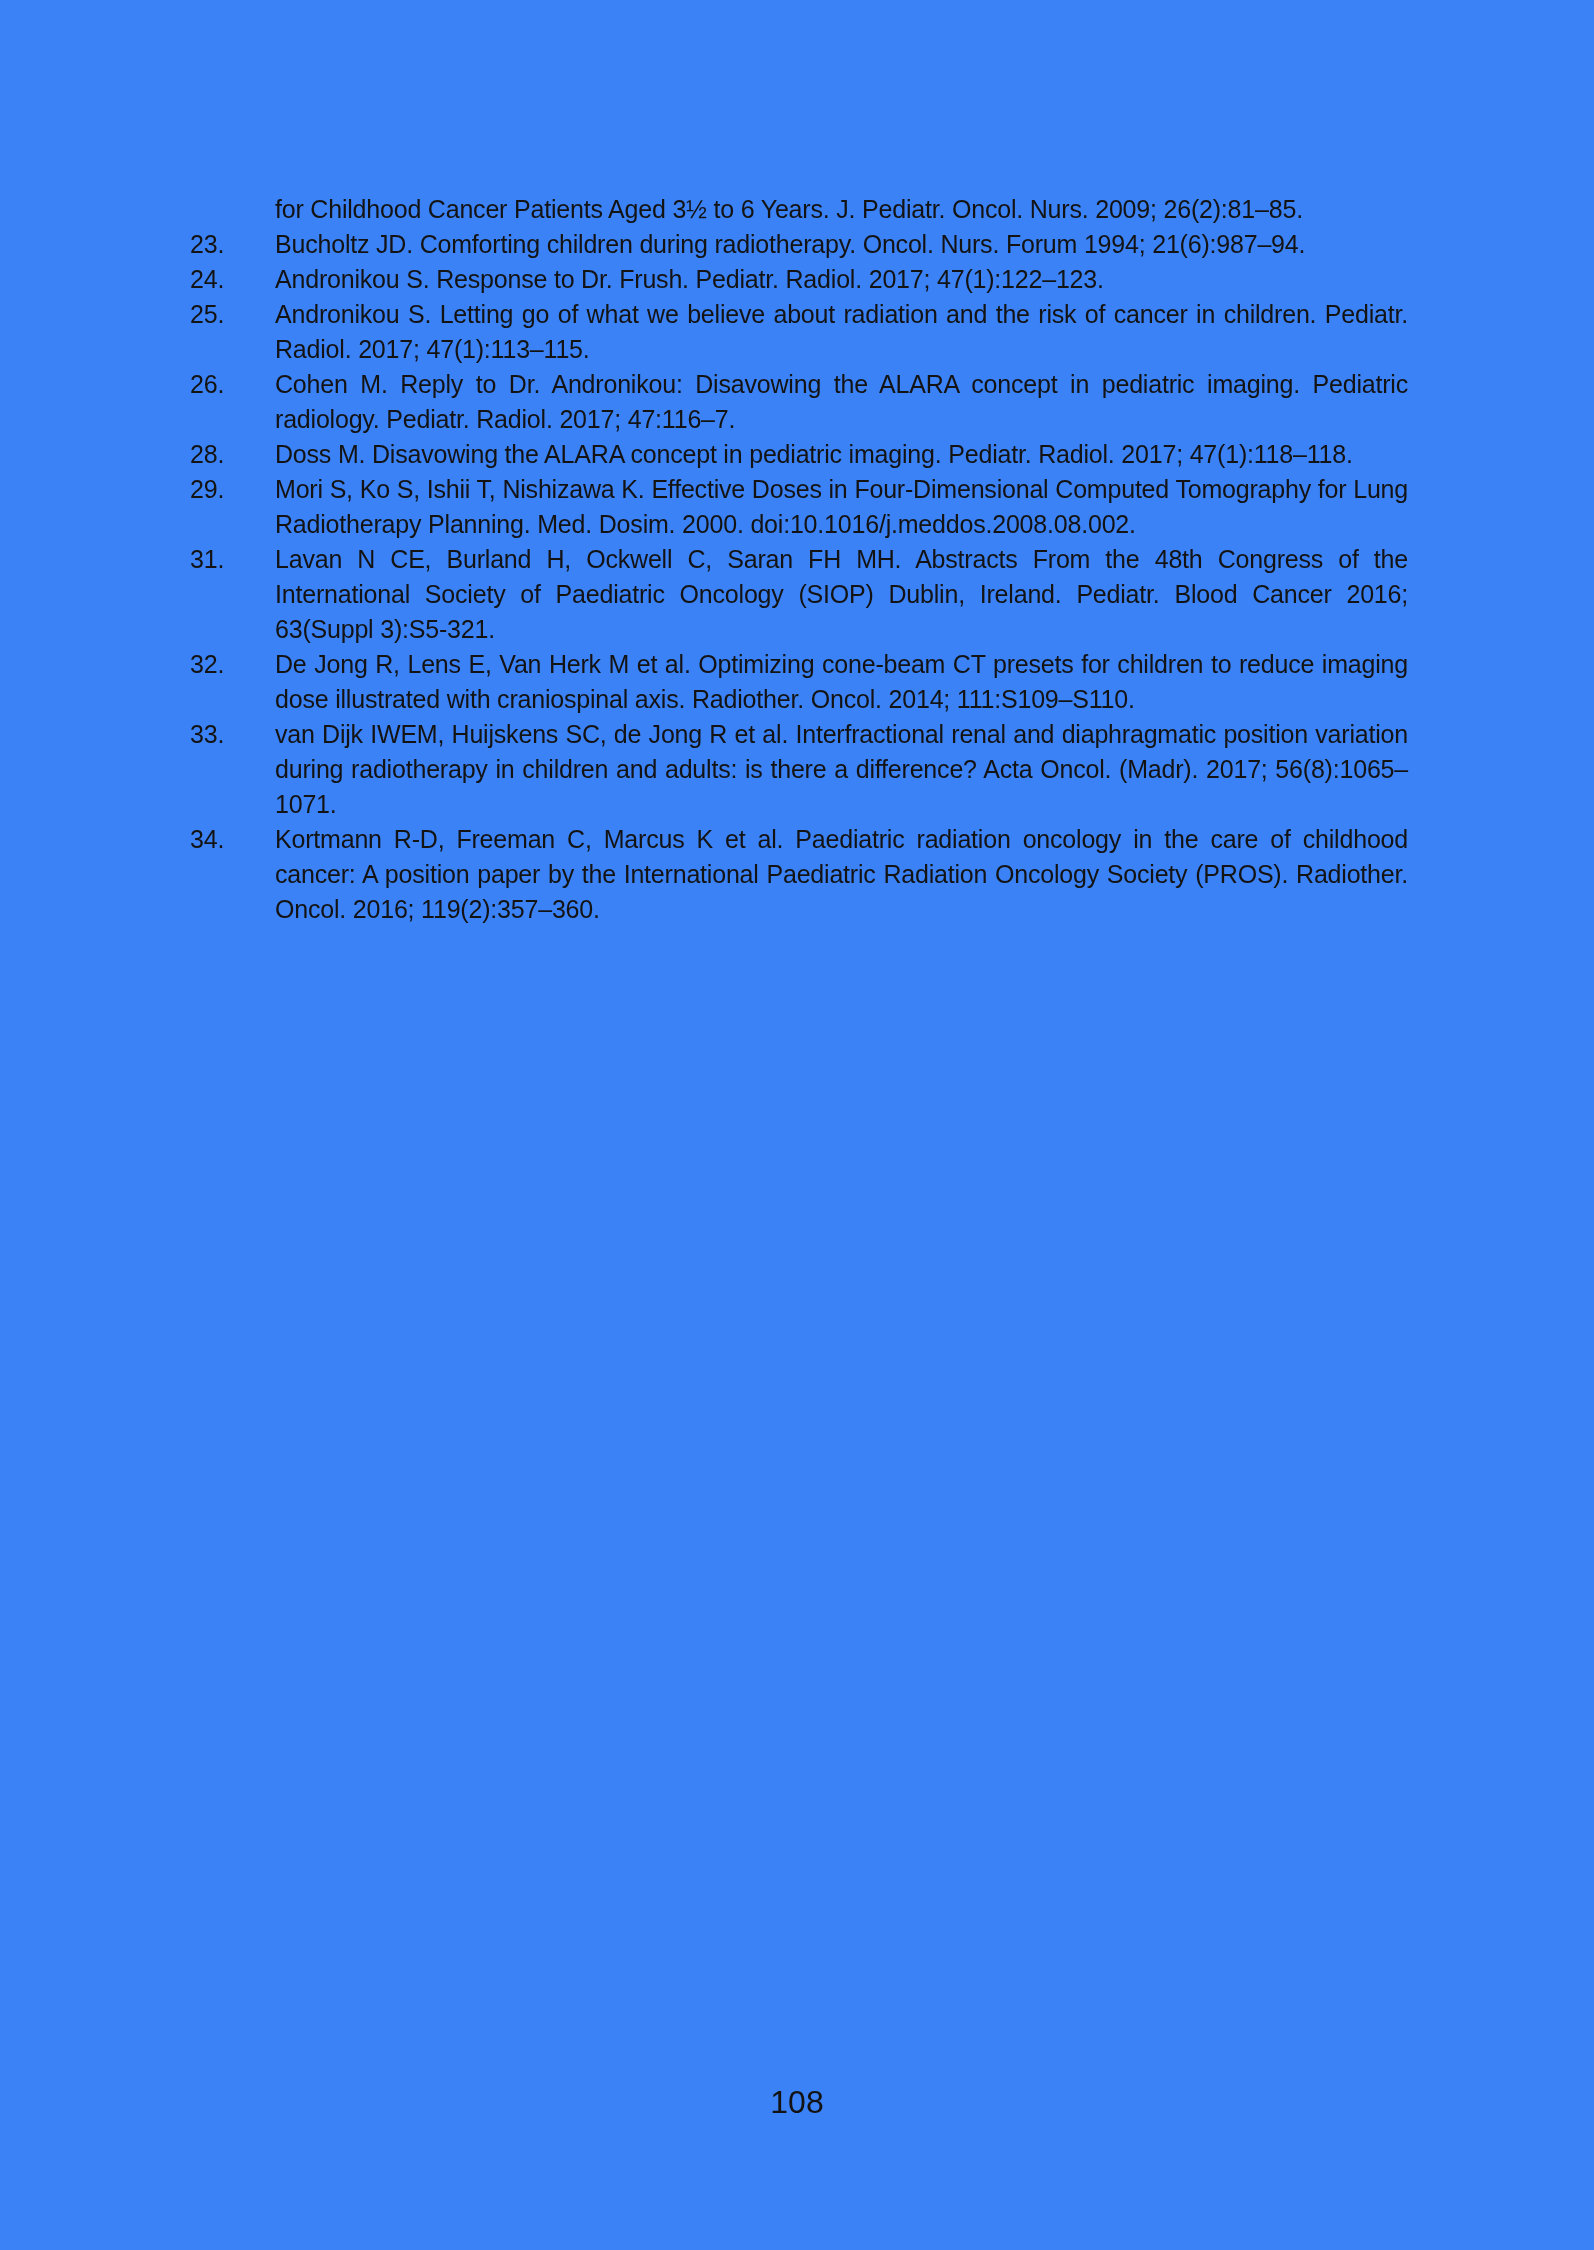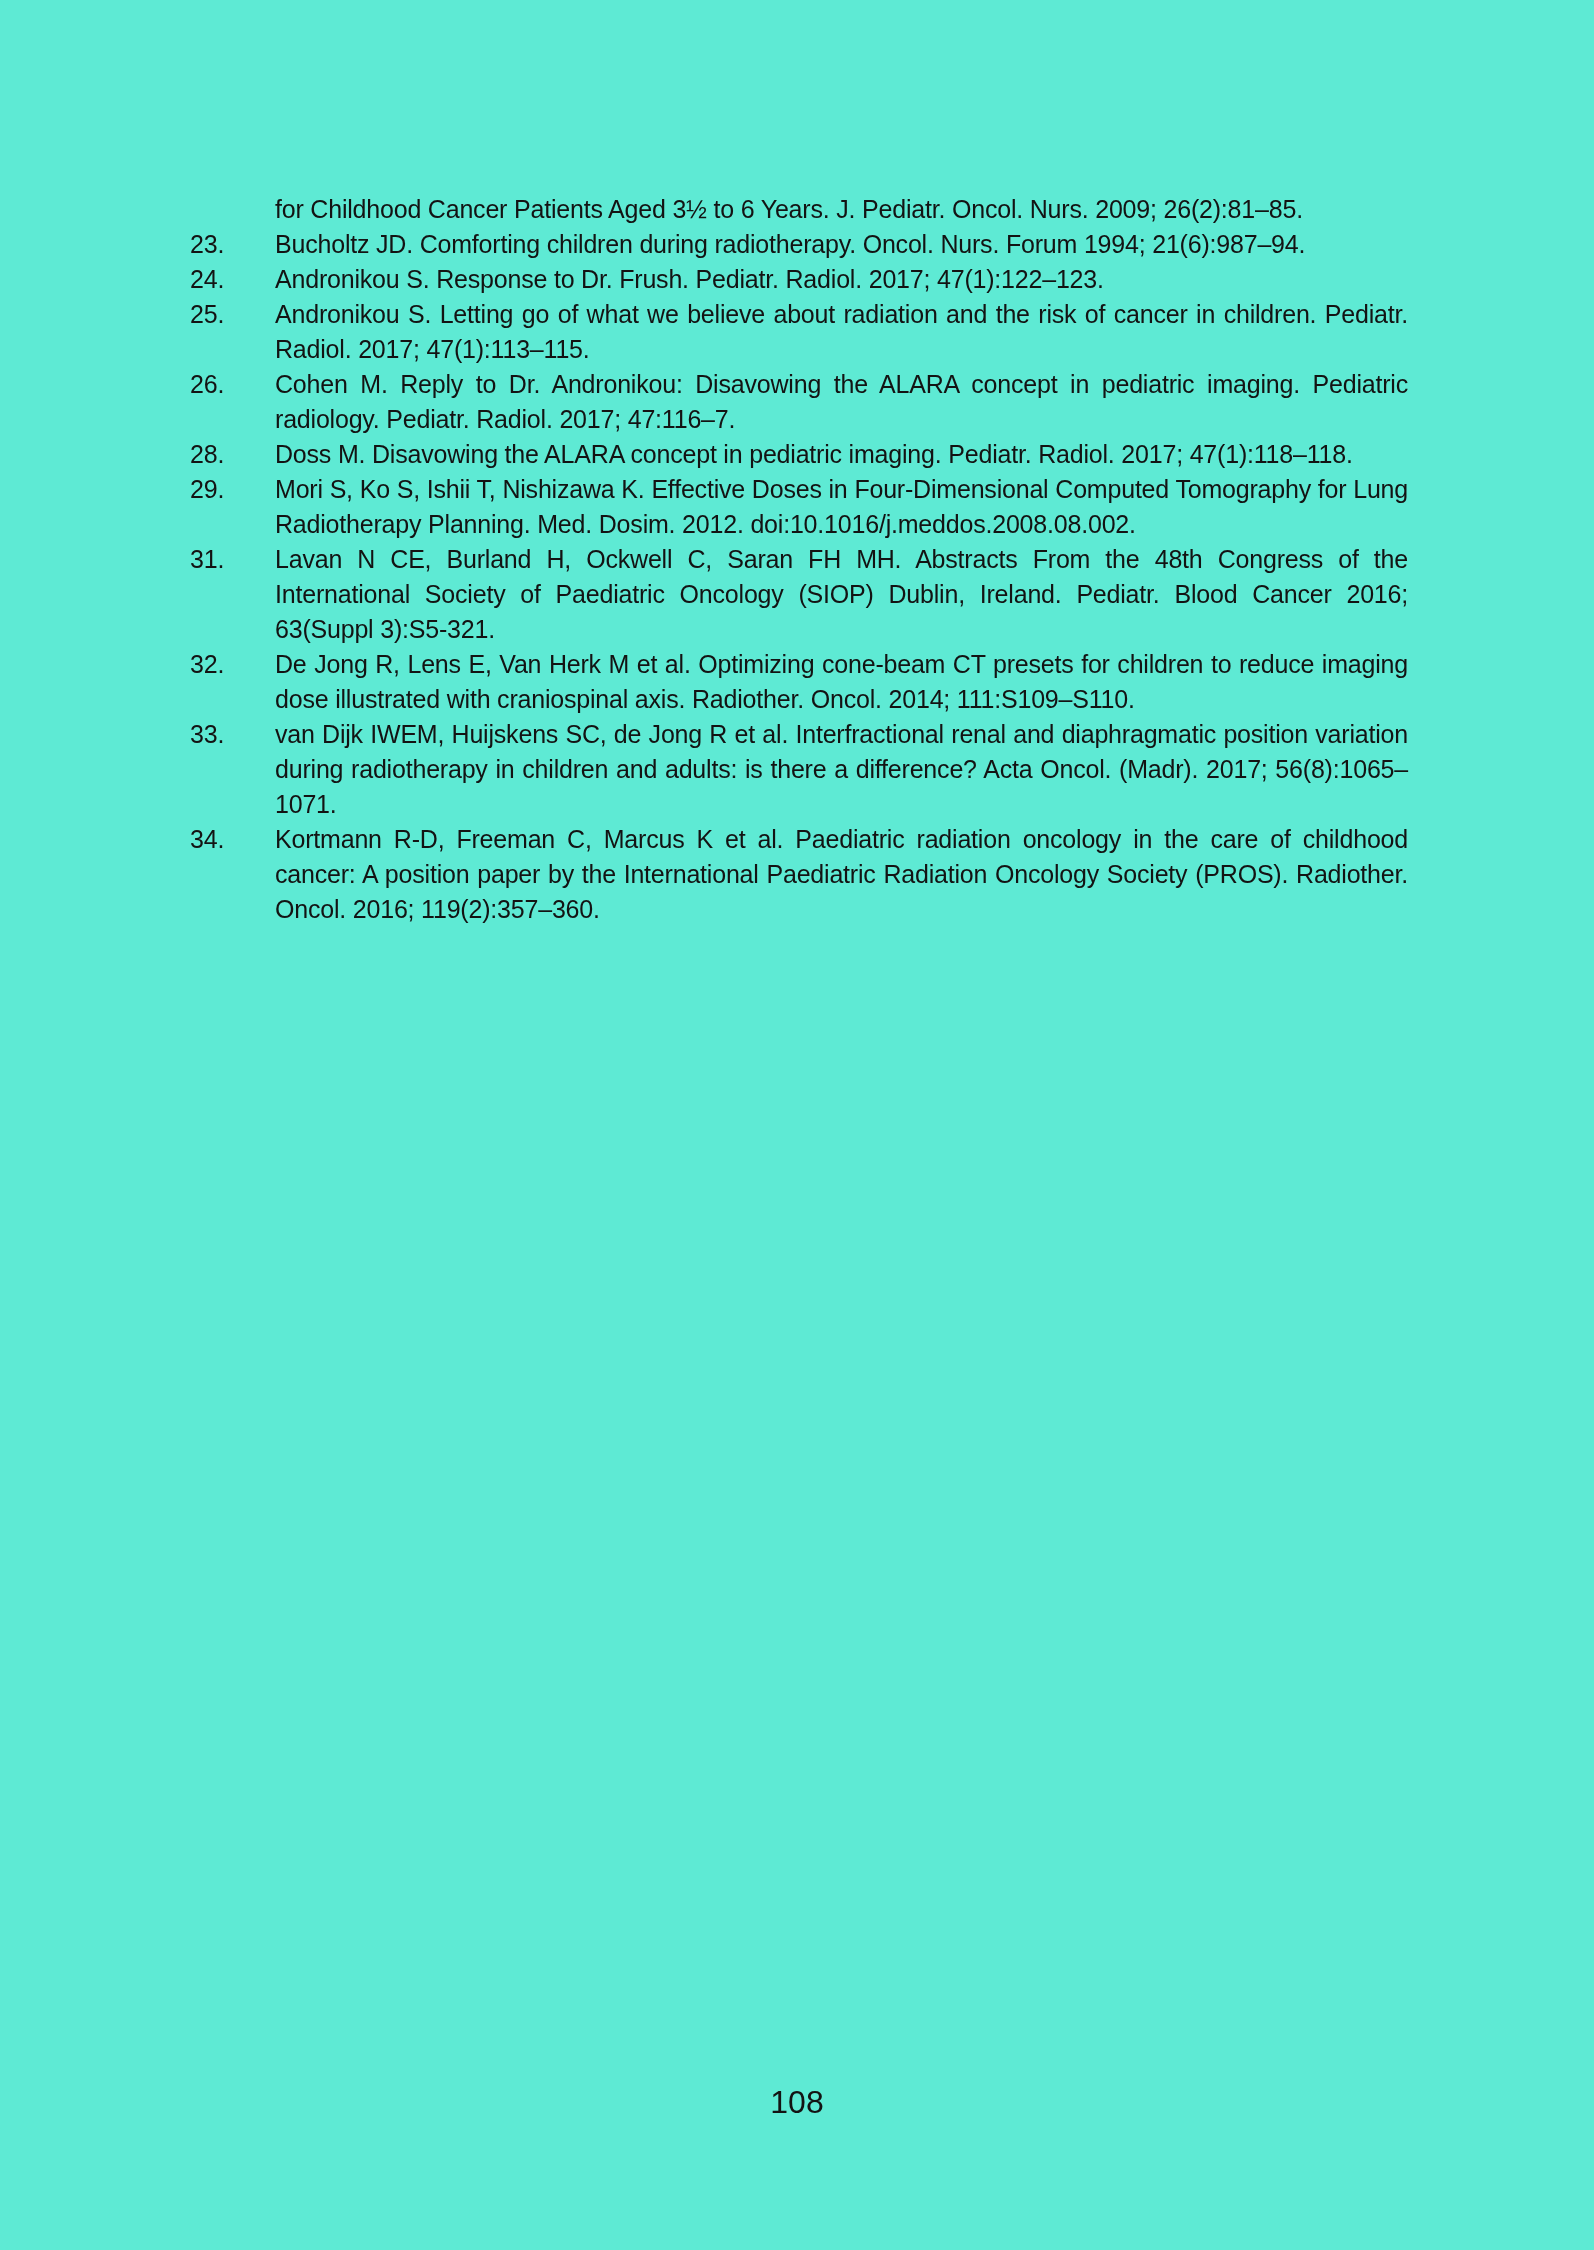--- a/index.html
+++ b/index.html
@@ -4,21 +4,21 @@
 <style>
   html, body {
     margin: 0;
     padding: 0;
     background: #ffffff;
   }
   .page {
     position: relative;
     width: 1594px;
     height: 2250px;
-    background: #5eead4;
+    background: #3b82f6;
     font-family: "Liberation Sans", sans-serif;
     color: #131313;
     overflow: hidden;
   }
   .refs {
     position: absolute;
     left: 190px;
     top: 192px;
     width: 1218px;
     font-size: 25px;
@@ -81,21 +81,21 @@
     </div>
 
 
     <div class="ref-row">
       <div class="ref-num">28.</div>
       <div class="ref-text">Doss M. Disavowing the ALARA concept in pediatric imaging. Pediatr. Radiol. 2017; 47(1):118–118.</div>
     </div>
 
     <div class="ref-row">
       <div class="ref-num">29.</div>
-      <div class="ref-text">Mori S, Ko S, Ishii T, Nishizawa K. Effective Doses in Four-Dimensional Computed Tomography for Lung Radiotherapy Planning. Med. Dosim. 2012. doi:10.1016/j.meddos.2008.08.002.</div>
+      <div class="ref-text">Mori S, Ko S, Ishii T, Nishizawa K. Effective Doses in Four-Dimensional Computed Tomography for Lung Radiotherapy Planning. Med. Dosim. 2000. doi:10.1016/j.meddos.2008.08.002.</div>
     </div>
 
 
     <div class="ref-row">
       <div class="ref-num">31.</div>
       <div class="ref-text">Lavan N CE, Burland H, Ockwell C, Saran FH MH. Abstracts From the 48th Congress of the International Society of Paediatric Oncology (SIOP) Dublin, Ireland. Pediatr. Blood Cancer 2016; 63(Suppl 3):S5-321.</div>
     </div>
 
     <div class="ref-row">
       <div class="ref-num">32.</div>

